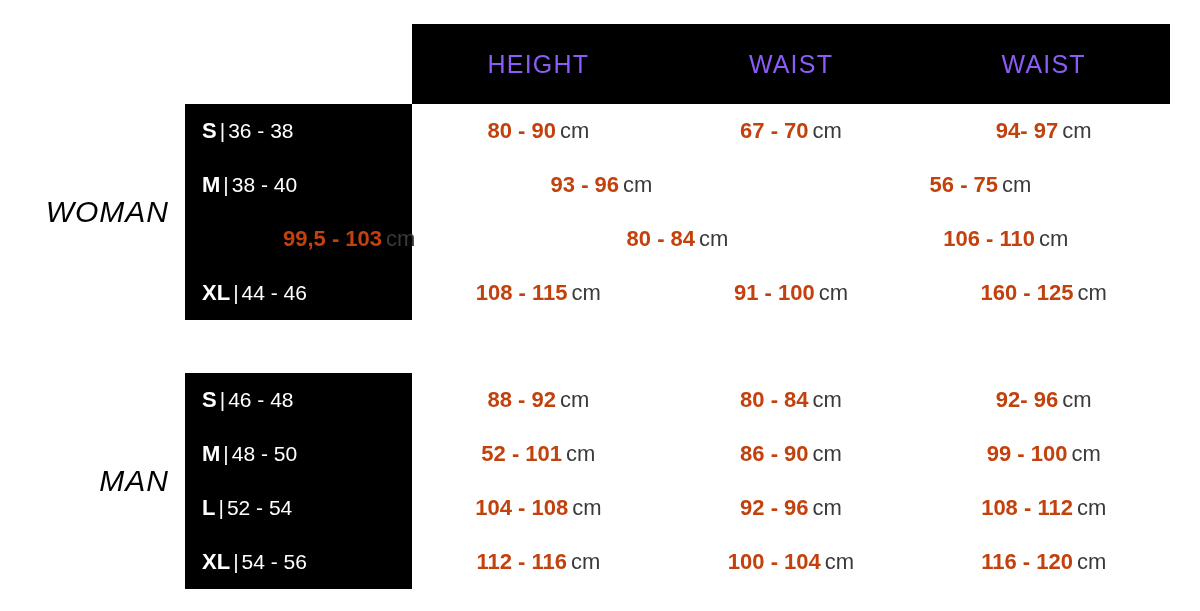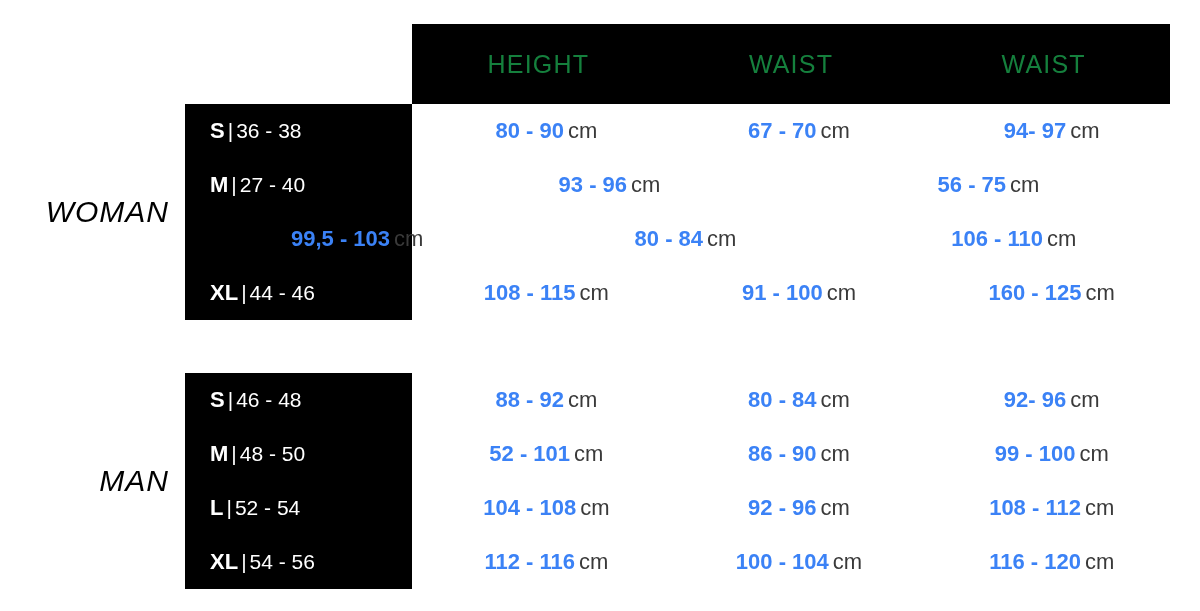--- a/index.html
+++ b/index.html
@@ -36,21 +36,21 @@
     left: 412px;
     top: 24px;
     width: 758px;
     height: 80px;
     display: flex;
     align-items: center;
   }
   .header-cell {
     flex: 1 1 0;
     text-align: center;
-    color: #15803d;
+    color: #8b5cf6;
     font-size: 25px;
     letter-spacing: 1.2px;
     font-weight: 400;
   }
 
   
   .group {
     position: absolute;
     left: 0;
     width: 1200px;
@@ -86,21 +86,20 @@
   }
 
   .rows {
     position: absolute;
     left: 185px;
     top: 0;
     width: 985px;
     height: 216px;
     display: flex;
     flex-direction: column;
-    padding-left: 8px;
   }
   .row {
     flex: 1 1 0;
     display: flex;
     align-items: center;
   }
 
   .cell-size {
     width: 227px;
     box-sizing: border-box;
@@ -124,21 +123,21 @@
 
   .cell-meas {
     flex: 1 1 0;
     text-align: center;
     font-size: 22px;
     color: #3a3a3a;
     white-space: nowrap;
   }
   .cell-meas .v {
     font-weight: bold;
-    color: #3b82f6;
+    color: #c2410c;
   }
   .cell-meas .u {
     font-weight: normal;
     color: #3a3a3a;
     padding-left: 4px;
   }
 </style>
 </head>
 <body>
 
@@ -160,21 +159,21 @@
         <div class="cell-size">
           <span class="sz">S</span><span class="sep">|</span><span class="num">36 - 38</span>
         </div>
         <div class="cell-meas"><span class="v">80 - 90</span><span class="u">cm</span></div>
         <div class="cell-meas"><span class="v">67 - 70</span><span class="u">cm</span></div>
         <div class="cell-meas"><span class="v">94- 97</span><span class="u">cm</span></div>
       </div>
 
       <div class="row">
         <div class="cell-size">
-          <span class="sz">M</span><span class="sep">|</span><span class="num">27 - 40</span>
+          <span class="sz">M</span><span class="sep">|</span><span class="num">38 - 40</span>
         </div>
         <div class="cell-meas"><span class="v">93 - 96</span><span class="u">cm</span></div>
         <div class="cell-meas"><span class="v">56 - 75</span><span class="u">cm</span></div>
       </div>
 
       <div class="row">
         <div class="cell-meas"><span class="v">99,5 - 103</span><span class="u">cm</span></div>
         <div class="cell-meas"><span class="v">80 - 84</span><span class="u">cm</span></div>
         <div class="cell-meas"><span class="v">106 - 110</span><span class="u">cm</span></div>
       </div>

